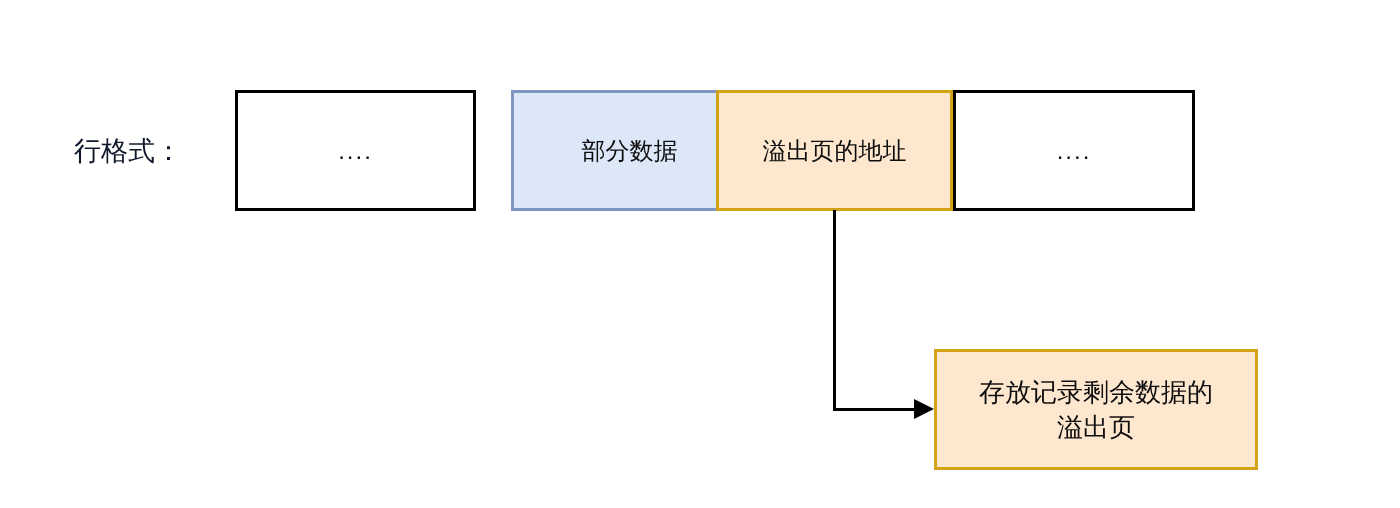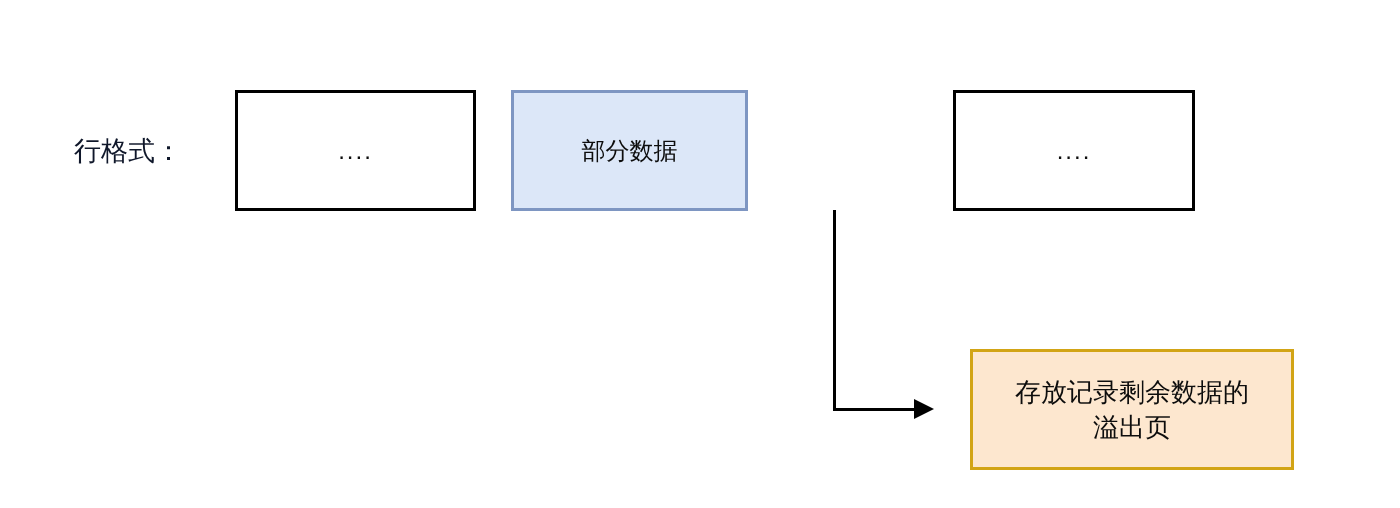--- a/index.html
+++ b/index.html
@@ -96,34 +96,34 @@
     background: var(--orange-fill, #fde7cf);
     border: 3px solid var(--orange-border, #d2a415);
     display: flex;
     flex-direction: column;
     align-items: center;
     justify-content: center;
     font-size: 26px;
     line-height: 1.32;
     text-align: center;
     color: #0d0d0d;
-    margin-left: 36px;
   }
 </style>
 </head>
 <body>
 
 <div class="canvas">
 
   <div class="row-label">行格式：</div>
 
   <div id="cell-1" class="cell cell-plain cell-dots">....</div>
 
   <div id="cell-2" class="cell cell-blue">部分数据</div>
 
+  <div id="cell-3" class="cell cell-orange">溢出页的地址</div>
 
   <div id="cell-4" class="cell cell-plain cell-dots">....</div>
 
   <div class="arrow-seg arrow-vertical"></div>
 
   <div class="arrow-seg arrow-horizontal"></div>
 
   <div class="arrow-head"></div>
 
   <div class="overflow-box">

